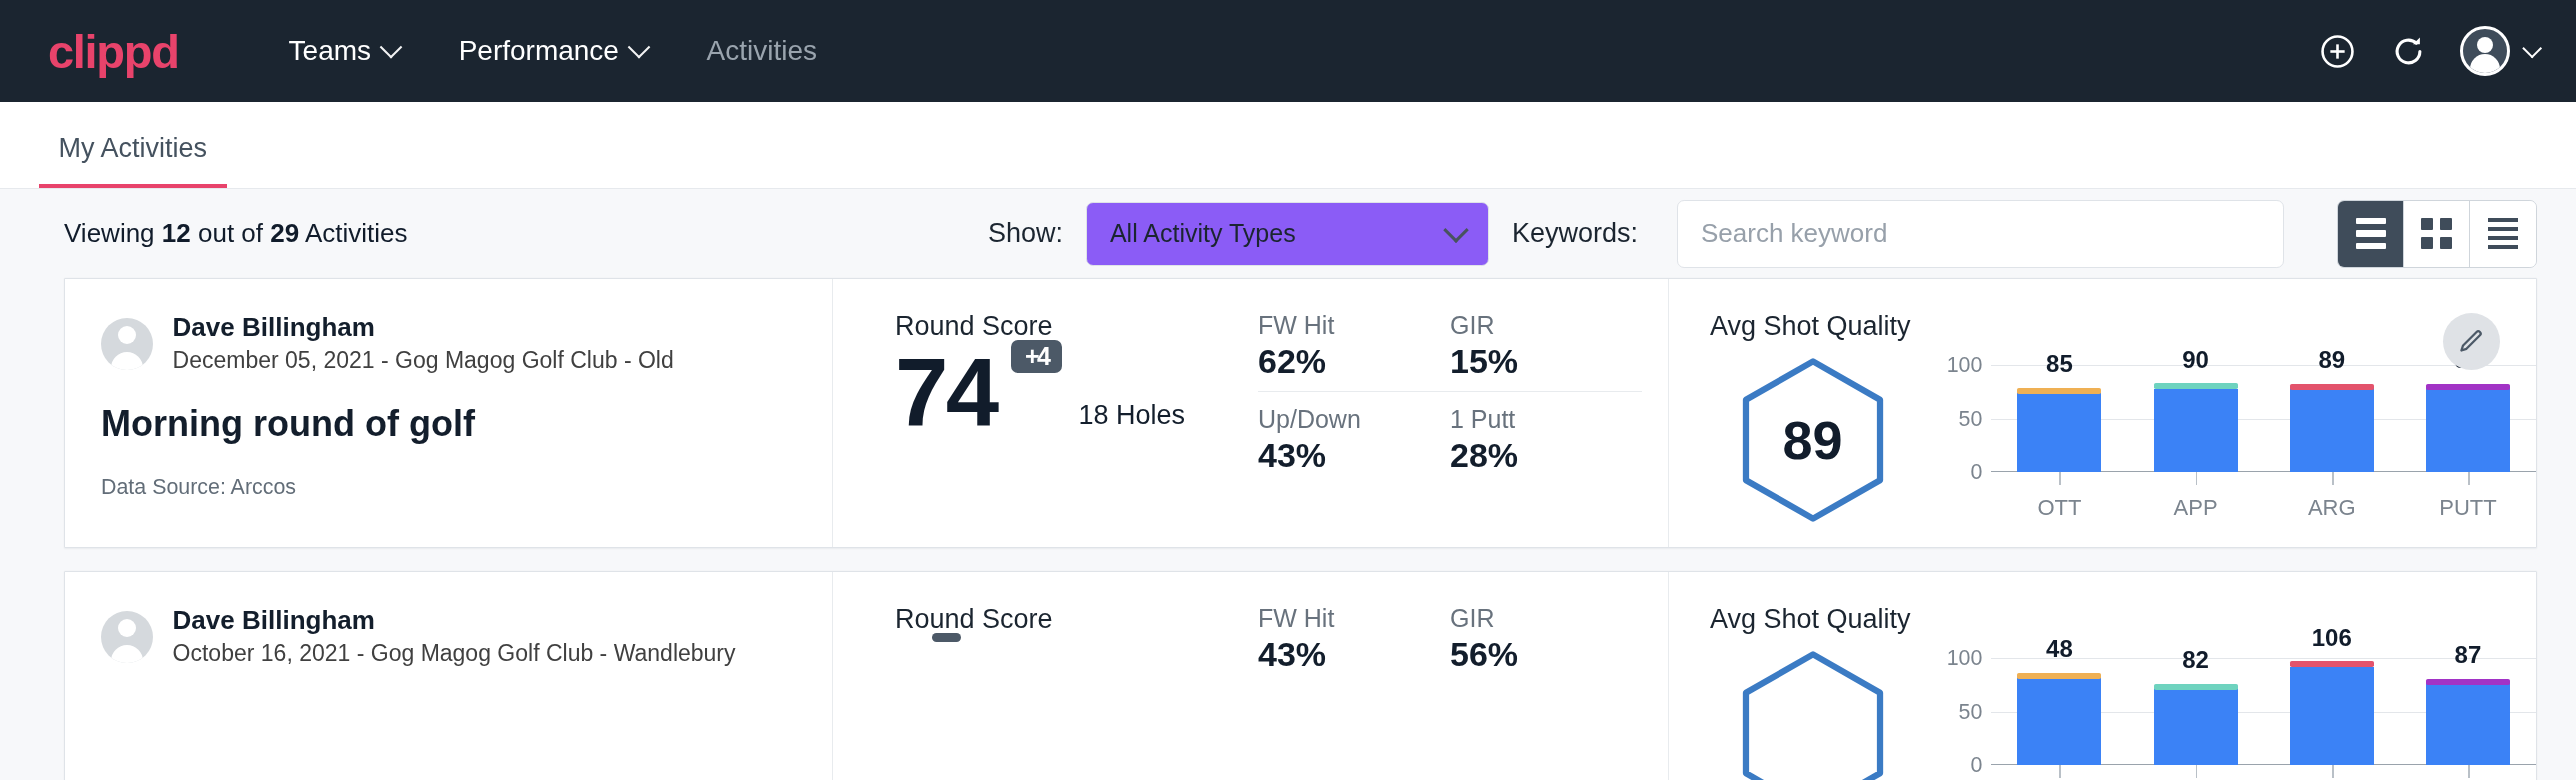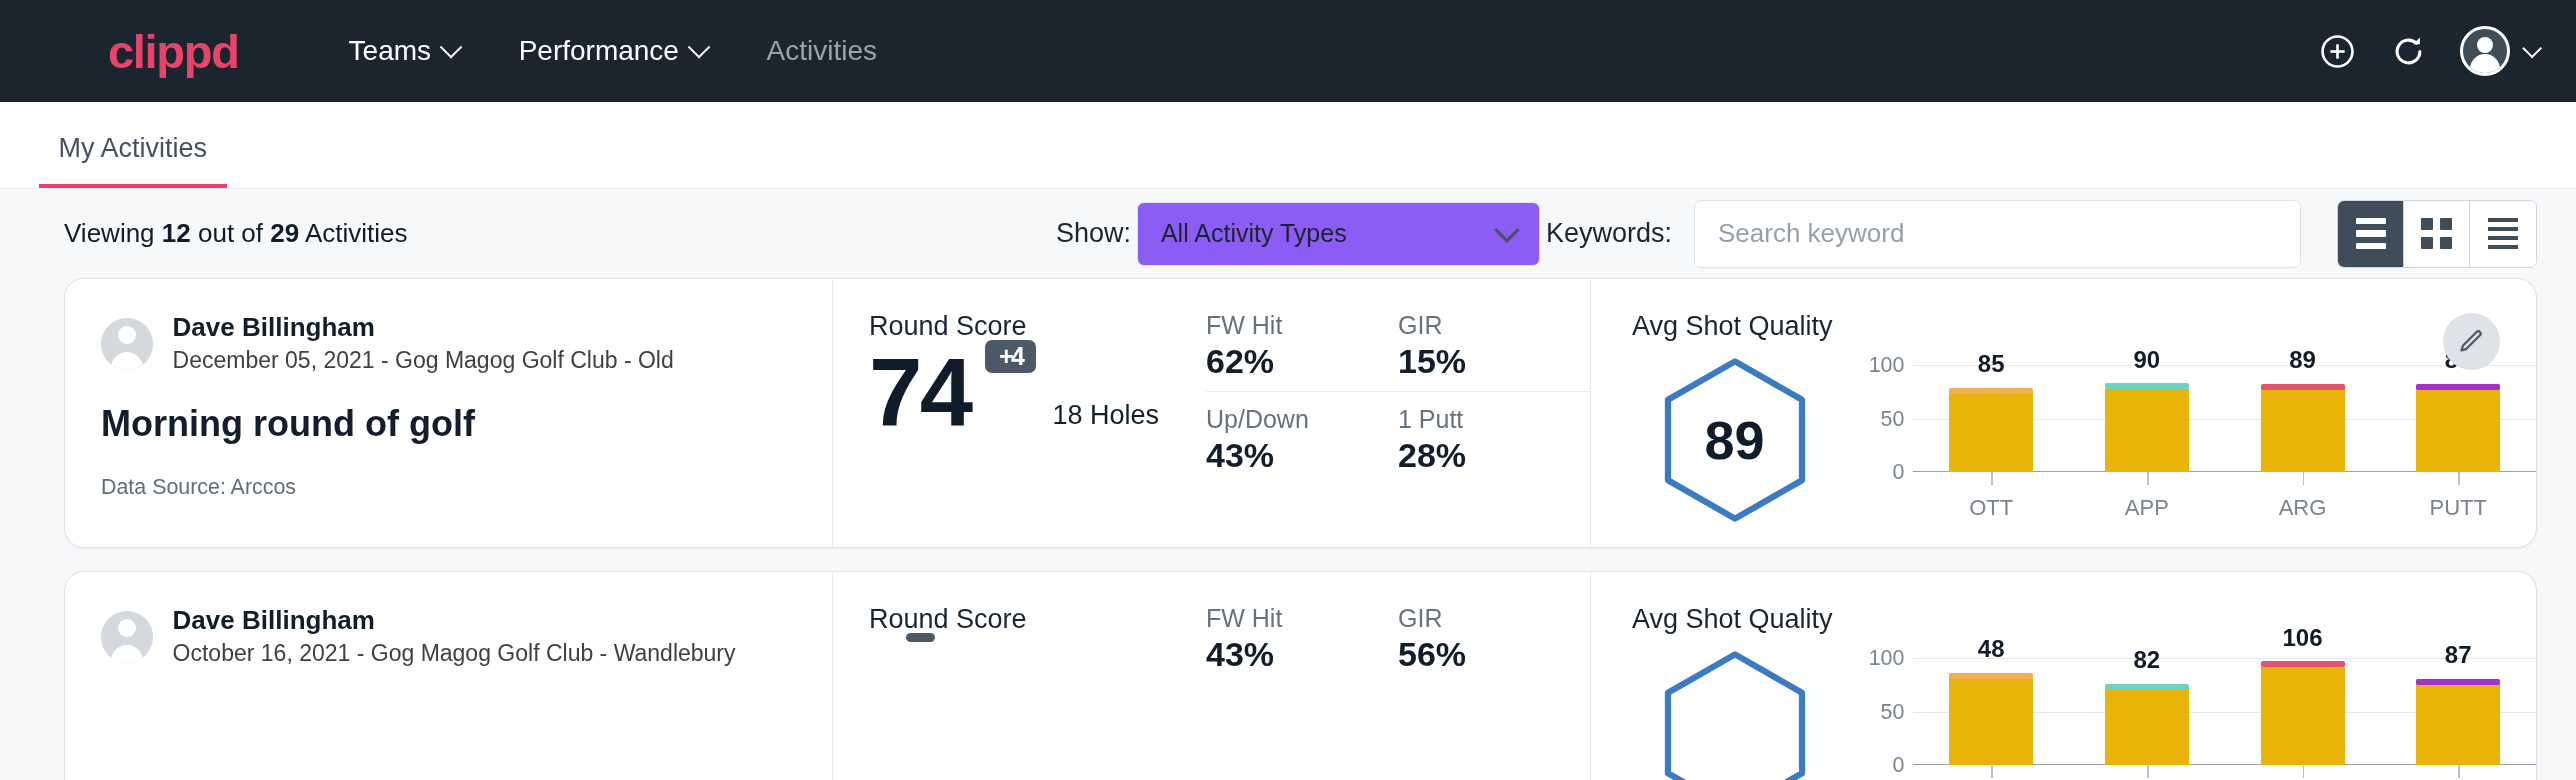--- a/index.html
+++ b/index.html
@@ -9,21 +9,21 @@
     font-family: "Liberation Sans", sans-serif;
     overflow: hidden;
   }
 
   
   .navbar {
     height: 102px;
     background: #1b2530;
     display: flex;
     align-items: center;
-    padding: 0 37px 0 108px;
+    padding: 0 37px 0 48px;
     position: relative;
   }
   .brand {
     font-size: 47px;
     font-weight: 700;
     color: #e8436b;
     letter-spacing: -1.3px;
     margin-right: 80px;
     line-height: 1;
   }
@@ -91,21 +91,21 @@
   
   .filterbar {
     height: 89px;
     display: flex;
     align-items: center;
     padding: 0 39px 0 64px;
     background: #f7f8fa;
   }
   .viewing { font-size: 26px; color: #111c2b; }
   .viewing b { font-weight: 700; }
-  .filter-group { display:flex; align-items:center; margin-left: auto; gap: 6px; }
+  .filter-group { display:flex; align-items:center; margin-left: auto; gap: 23px; }
   .flabel { font-size: 27px; color: #1b2530; }
   .select {
     width: 403px; height: 64px;
     background:#8b5cf6; border:0.9px solid #dfe3e8; border-radius:7.1px;
     display:flex; align-items:center; padding: 0 23px;
     font-size: 25px; color:#1b2530; cursor:pointer; position:relative;
   }
   .select .chev2 {
     margin-left:auto; width:18px; height:18px;
     border-right:3.6px solid #48535e; border-bottom:3.6px solid #48535e;
@@ -132,26 +132,27 @@
   .grid-ico { display:grid; grid-template-columns:12.5px 12.5px; grid-template-rows:12.5px 12.5px; gap:6.2px; }
   .grid-ico i { background:#3f4c5a; display:block; border-radius:0.9px; }
   .lines-ico { display:flex; flex-direction:column; gap:5.4px; }
   .lines-ico i { display:block; width:30px; height:3.6px; background:#3f4c5a; }
 
   
   .cards { padding: 0 39px 0 64px; }
   .card {
     background:#fff;
     border:0.9px solid #dfe3e8;
-    border-radius:20px;
+    border-radius:1px;
     margin-bottom: 23px;
     display:flex;
     position:relative;
     height: 270px;
     box-shadow: 0 0.9px 1.8px rgba(22,33,45,.06);
+    gap: 26px;
   }
   .col-left { width: 768px; padding: 32px 36px 0 36px; border-right:0.9px solid #e8ebee; }
   .player-row { display:flex; align-items:center; gap: 19.6px; }
   .avatar-card {
     width:52px; height:52px; border-radius:50%;
     background:#d5d9dd; position:relative; overflow:hidden; flex:none;
   }
   .avatar-card::before {
     content:""; position:absolute; width:18px; height:18px; border-radius:50%;
     background:#fff; left:50%; top:8px; transform:translateX(-50%);
@@ -200,21 +201,21 @@
   
   .chart { flex:1; padding-left: 21.4px; padding-top: 14.3px; }
   .chart-grid { position:relative; height: 107px; display:flex; }
   .yaxis { width: 55px; position:relative; }
   .ytick { position:absolute; right:9px; font-size:21.4px; color:#7b848e; transform:translateY(-50%); }
   .plot { flex:1; position:relative; }
   .gline { position:absolute; left:0; right:0; height:0.9px; background:#e3e6ea; }
   .gline.base { background:#9aa3ac; }
   .bars { position:absolute; left:0; right:0; bottom:0; top:0; display:flex; }
   .barcell { flex:1; display:flex; align-items:flex-end; justify-content:center; position:relative; }
-  .bar { width: 84px; background:#eab308; position:relative; }
+  .bar { width: 84px; background:#3b82f6; position:relative; }
   .bar .cap { position:absolute; left:0; right:0; top:-5.4px; height:6.2px; border-radius:1.8px; }
   .bar .val { position:absolute; left:50%; transform:translateX(-50%); top:-43px; font-size:24px; font-weight:700; color:#111c2b; white-space:nowrap; }
   .xaxis { display:flex; margin-left:55px; }
   .xcell { flex:1; text-align:center; position:relative; padding-top: 23px; }
   .xcell::before { content:""; position:absolute; top:0; left:50%; width:1.8px; height:12.5px; background:#b9c0c7; }
   .xlab { font-size:22px; color:#7b848e; }
 
   .edit-btn {
     position:absolute; top: 34px; right: 36px;
     width: 57px; height: 57px; border-radius:50%;

